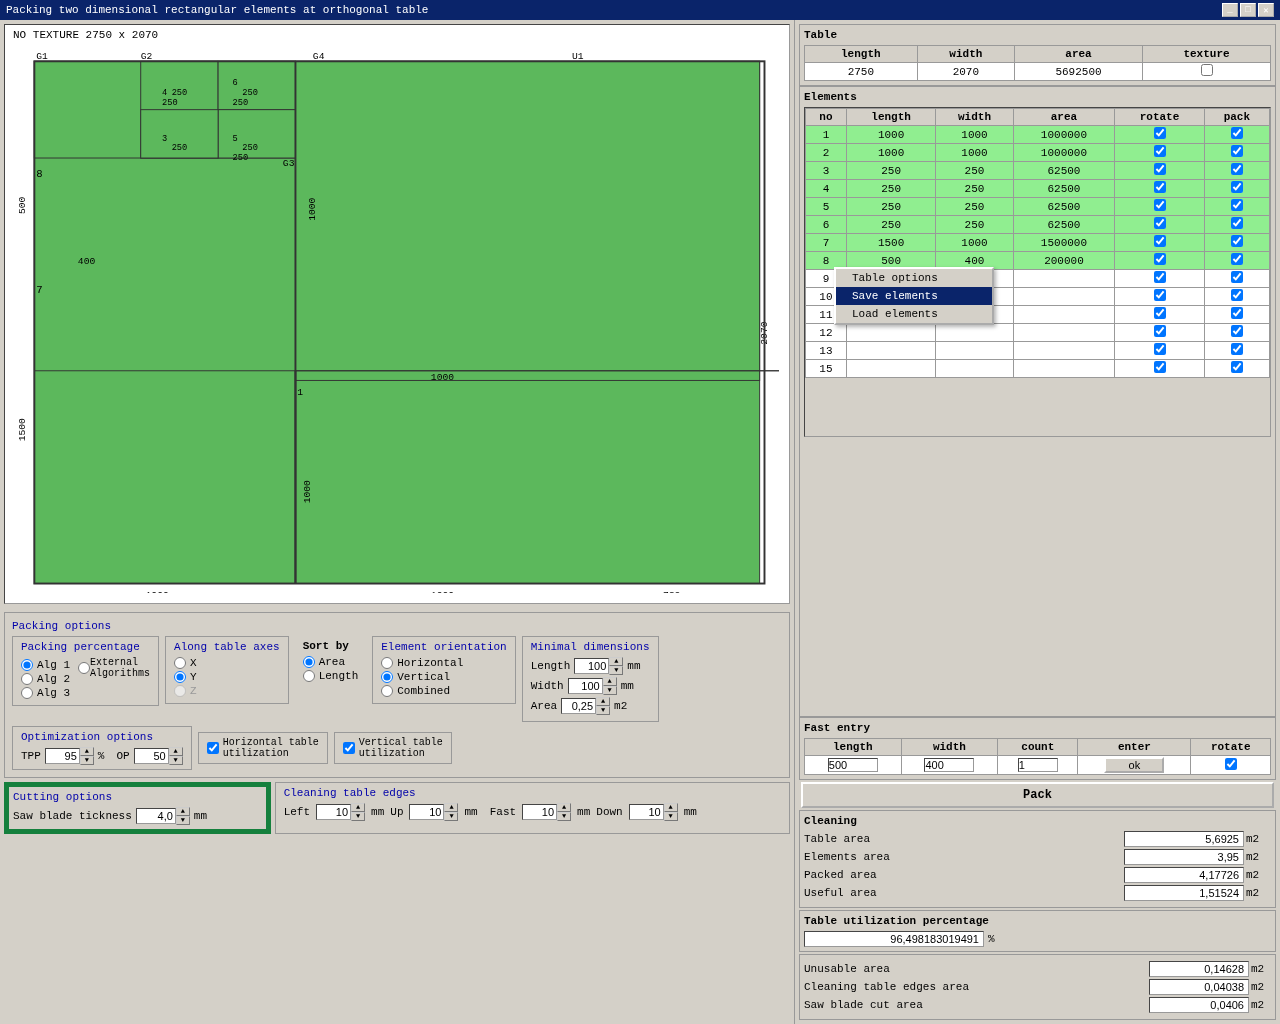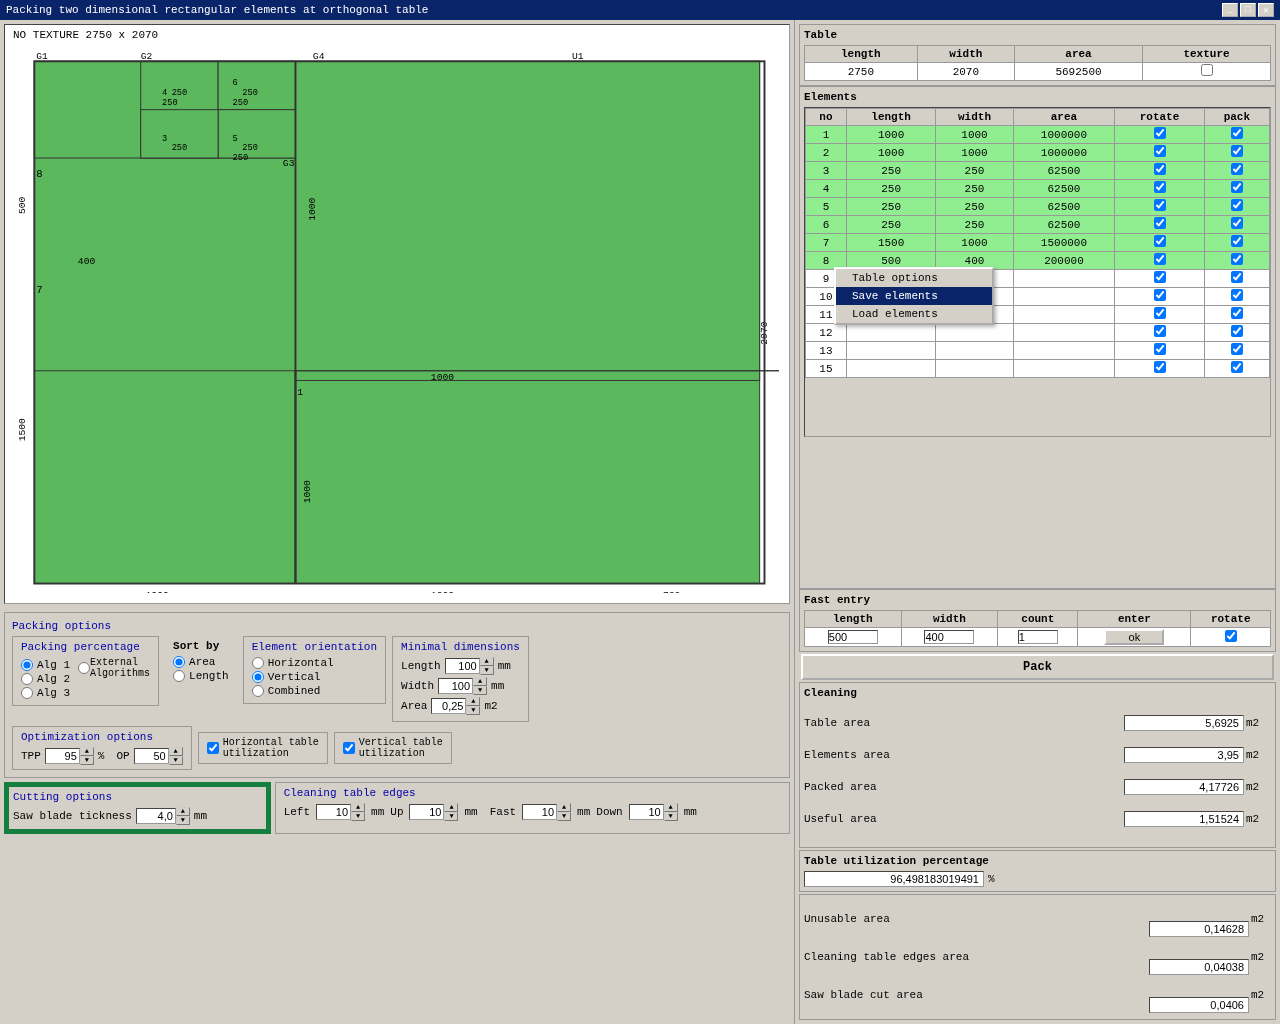--- a/index.html
+++ b/index.html
@@ -54,38 +54,38 @@
     .context-menu { position: absolute; background: #d4d0c8; border: 2px outset #fff; box-shadow: 2px 2px 4px rgba(0,0,0,0.3); z-index: 100; font-size: 11px; min-width: 160px; }
     .context-menu-item { padding: 3px 16px; cursor: pointer; }
     .context-menu-item:hover, .context-menu-item.active { background: #0a246a; color: white; }
     
     .fast-entry { border: 1px solid #999; padding: 4px; background: #d4d0c8; }
     
     .pack-button { background: #d4d0c8; border: 2px outset #fff; padding: 4px; text-align: center; font-size: 12px; font-weight: bold; cursor: pointer; margin: 2px; }
     
     .statistic-section { border: 1px solid #999; padding: 4px; background: #d4d0c8; }
     
-    .stat-row { display: flex; align-items: center; justify-content: space-between; margin: 16px 0; }
+    .stat-row { display: flex; align-items: center; justify-content: space-between; margin: 2px 0; }
     .stat-label { font-size: 11px; flex: 1; }
     .stat-value { width: 120px; border: 1px inset #999; background: white; padding: 1px 4px; text-align: right; font-size: 11px; }
     .stat-unit { width: 25px; font-size: 11px; margin-left: 2px; }
     
     .utilization-section { border: 1px solid #999; padding: 4px; background: #d4d0c8; margin-top: 2px; }
     
     .spinner-input { display: flex; align-items: center; }
     .spinner-input input { width: 35px; border: 1px inset #999; background: white; padding: 1px 2px; font-size: 11px; text-align: right; }
     .spinner-btns { display: flex; flex-direction: column; }
     .spin-btn { width: 14px; height: 9px; border: 1px outset #ccc; background: #d4d0c8; font-size: 7px; cursor: pointer; display: flex; align-items: center; justify-content: center; line-height: 1; }
     
     .checkbox-label { display: flex; align-items: center; gap: 4px; border: 1px solid #999; padding: 4px 8px; background: #d4d0c8; }
     
     .more-stats { border: 1px solid #999; padding: 4px; background: #d4d0c8; margin-top: 2px; }
     .more-stat-row { display: flex; align-items: center; justify-content: space-between; margin: 2px 0; }
     .more-stat-label { font-size: 11px; flex: 1; }
-    .more-stat-value { width: 100px; border: 1px inset #999; background: white; padding: 1px 4px; text-align: right; font-size: 11px; margin-top: 20px; }
+    .more-stat-value { width: 100px; border: 1px inset #999; background: white; padding: 1px 4px; text-align: right; font-size: 11px; }
     .more-stat-unit { width: 20px; font-size: 11px; margin-left: 2px; }
   </style>
 </head>
 <body>
 
 <div class="title-bar">
   <span>Packing two dimensional rectangular elements at orthogonal table</span>
   <div class="title-bar-buttons">
     <div class="title-btn">_</div>
     <div class="title-btn">□</div>
@@ -194,20 +194,35 @@
                 </div>
             </div>
             <div style="display: flex; align-items: center;">
               <input type="radio" name="alg" style="">
               <label style="font-size:10px; white-space:pre;">External
 Algorithms</label>
             </div>
           </div>
         </div>
 
+        <div style="border: 1px solid #999; padding: 4px 8px;">
+          <div style="color: #0000aa; font-size: 11px; margin-bottom: 4px;">Along table axes</div>
+          <div class="radio-row">
+              <input type="radio" name="axis" style="">
+              <label>X</label>
+            </div>
+          <div class="radio-row">
+              <input type="radio" name="axis" checked="" style="">
+              <label>Y</label>
+            </div>
+          <div class="radio-row">
+              <input type="radio" name="axis" disabled="" style="">
+              <label style="color:#999;">Z</label>
+            </div>
+        </div>
 
         <div style="padding: 4px 8px;">
           <div style="color: #000; font-size: 11px; margin-bottom: 4px; font-weight: bold;">Sort by</div>
           <div class="radio-row">
               <input type="radio" name="sort" checked="" style="">
               <label>Area</label>
             </div>
           <div class="radio-row">
               <input type="radio" name="sort" style="">
               <label>Length</label>

